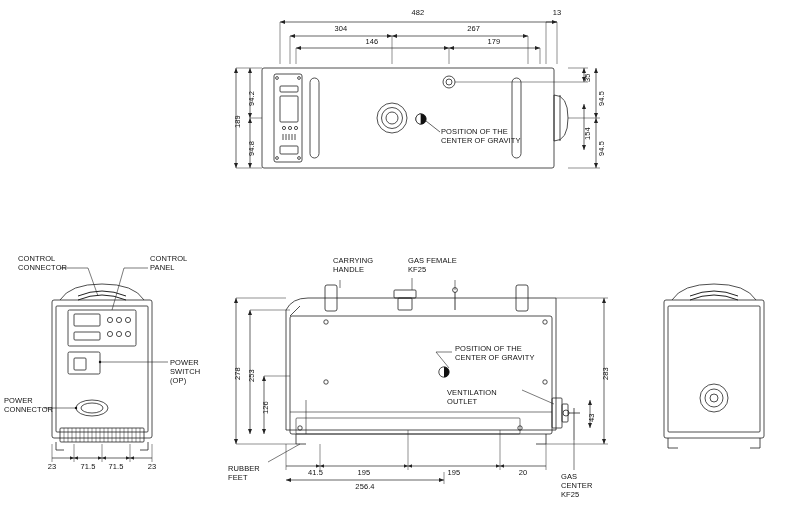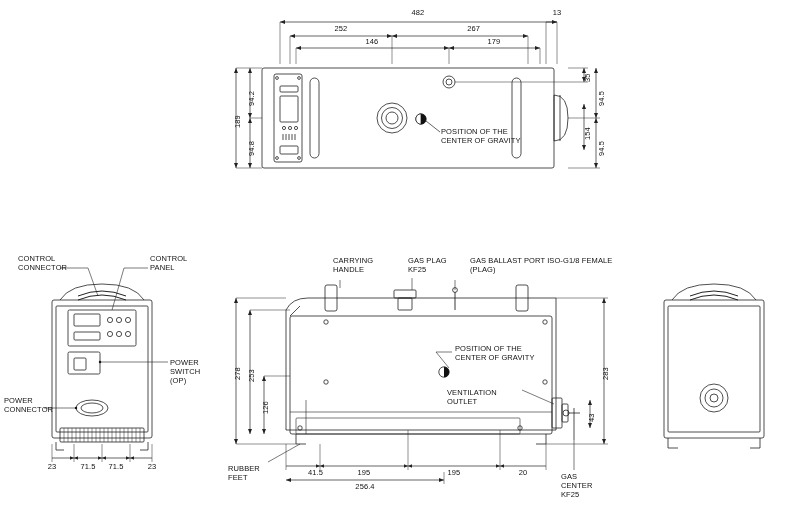--- a/index.html
+++ b/index.html
@@ -294,21 +294,21 @@
     <path d="M690 300 q24 -10 48 0" stroke-width="1"></path>
     <circle cx="714" cy="398" r="14"></circle>
     <circle cx="714" cy="398" r="9"></circle>
     <circle cx="714" cy="398" r="4"></circle>
     <path d="M668 438 l0 10 l10 0"></path>
     <path d="M760 438 l0 10 l-10 0"></path>
   </g>
 </svg>
 
 <div class="lbl c" style="left:398px;top:8px;width:40px;">482</div>
-<div class="lbl c" style="left:321px;top:24px;width:40px;">252</div>
+<div class="lbl c" style="left:321px;top:24px;width:40px;">304</div>
 <div class="lbl c" style="left:440px;top:24px;width:40px;text-align:right;">267</div>
 <div class="lbl c" style="left:352px;top:37px;width:40px;">146</div>
 <div class="lbl c" style="left:474px;top:37px;width:40px;">179</div>
 <div class="lbl c" style="left:546px;top:8px;width:22px;">13</div>
 
 <div class="lbl vert" style="left:233px;top:128px;transform:rotate(-90deg);">189</div>
 <div class="lbl vert" style="left:247px;top:106px;transform:rotate(-90deg);">94.2</div>
 <div class="lbl vert" style="left:247px;top:156px;transform:rotate(-90deg);">94.8</div>
 <div class="lbl vert" style="left:583px;top:82px;transform:rotate(-90deg);">35</div>
 <div class="lbl vert" style="left:597px;top:106px;transform:rotate(-90deg);">94.5</div>
@@ -327,24 +327,22 @@
 (OP)</div>
 <div class="lbl" style="left:4px;top:396px;">POWER
 CONNECTOR</div>
 <div class="lbl c" style="left:42px;top:462px;width:20px;">23</div>
 <div class="lbl c" style="left:78px;top:462px;width:20px;">71.5</div>
 <div class="lbl c" style="left:106px;top:462px;width:20px;">71.5</div>
 <div class="lbl c" style="left:142px;top:462px;width:20px;">23</div>
 
 <div class="lbl" style="left:333px;top:256px;">CARRYING
 HANDLE</div>
-<div class="lbl" style="left:408px;top:256px;">GAS PLAG
+<div class="lbl" style="left:408px;top:256px;">GAS FEMALE
 KF25</div>
-<div class="lbl" style="left:470px;top:256px;">GAS BALLAST PORT ISO-G1/8 FEMALE
-(PLAG)</div>
 <div class="lbl" style="left:455px;top:344px;">POSITION OF THE
 CENTER OF GRAVITY</div>
 <div class="lbl" style="left:447px;top:388px;">VENTILATION
 OUTLET</div>
 <div class="lbl" style="left:228px;top:464px;">RUBBER
 FEET</div>
 <div class="lbl" style="left:561px;top:472px;">GAS
 CENTER
 KF25</div>
 

